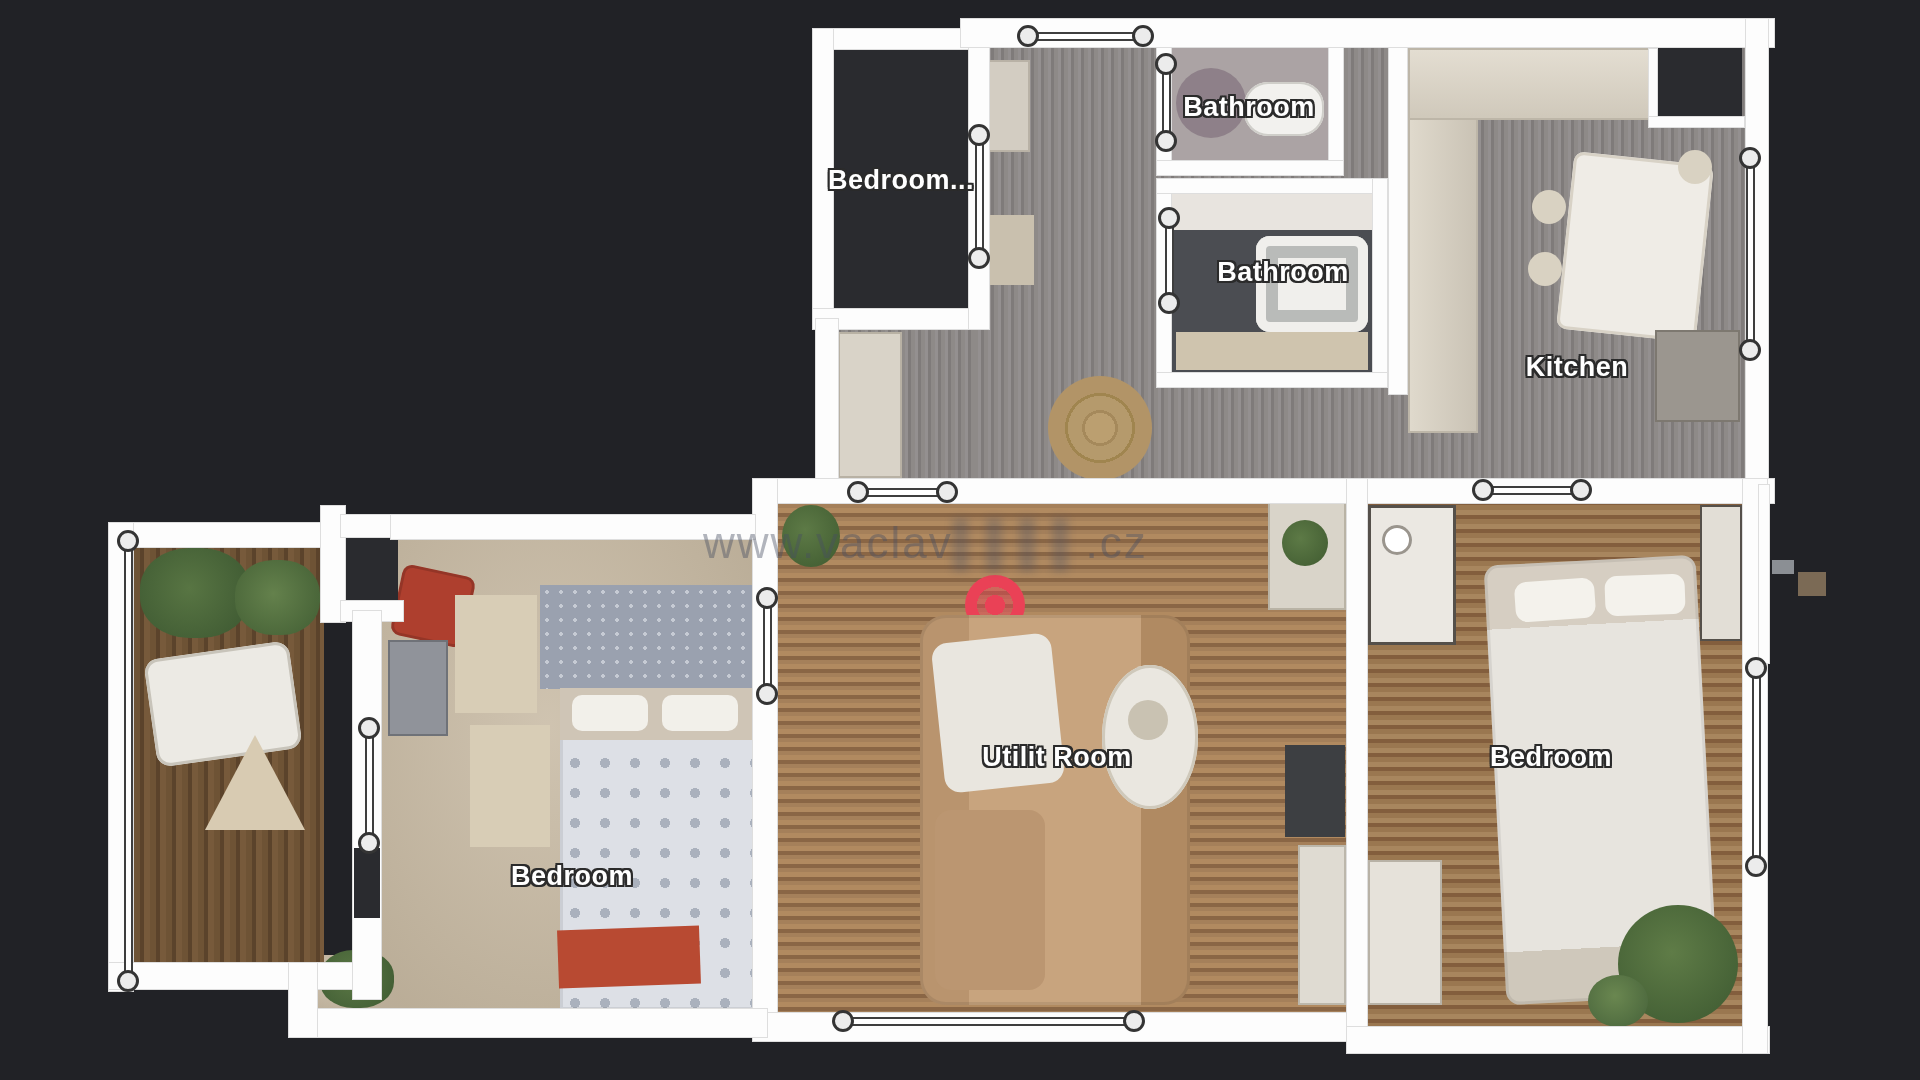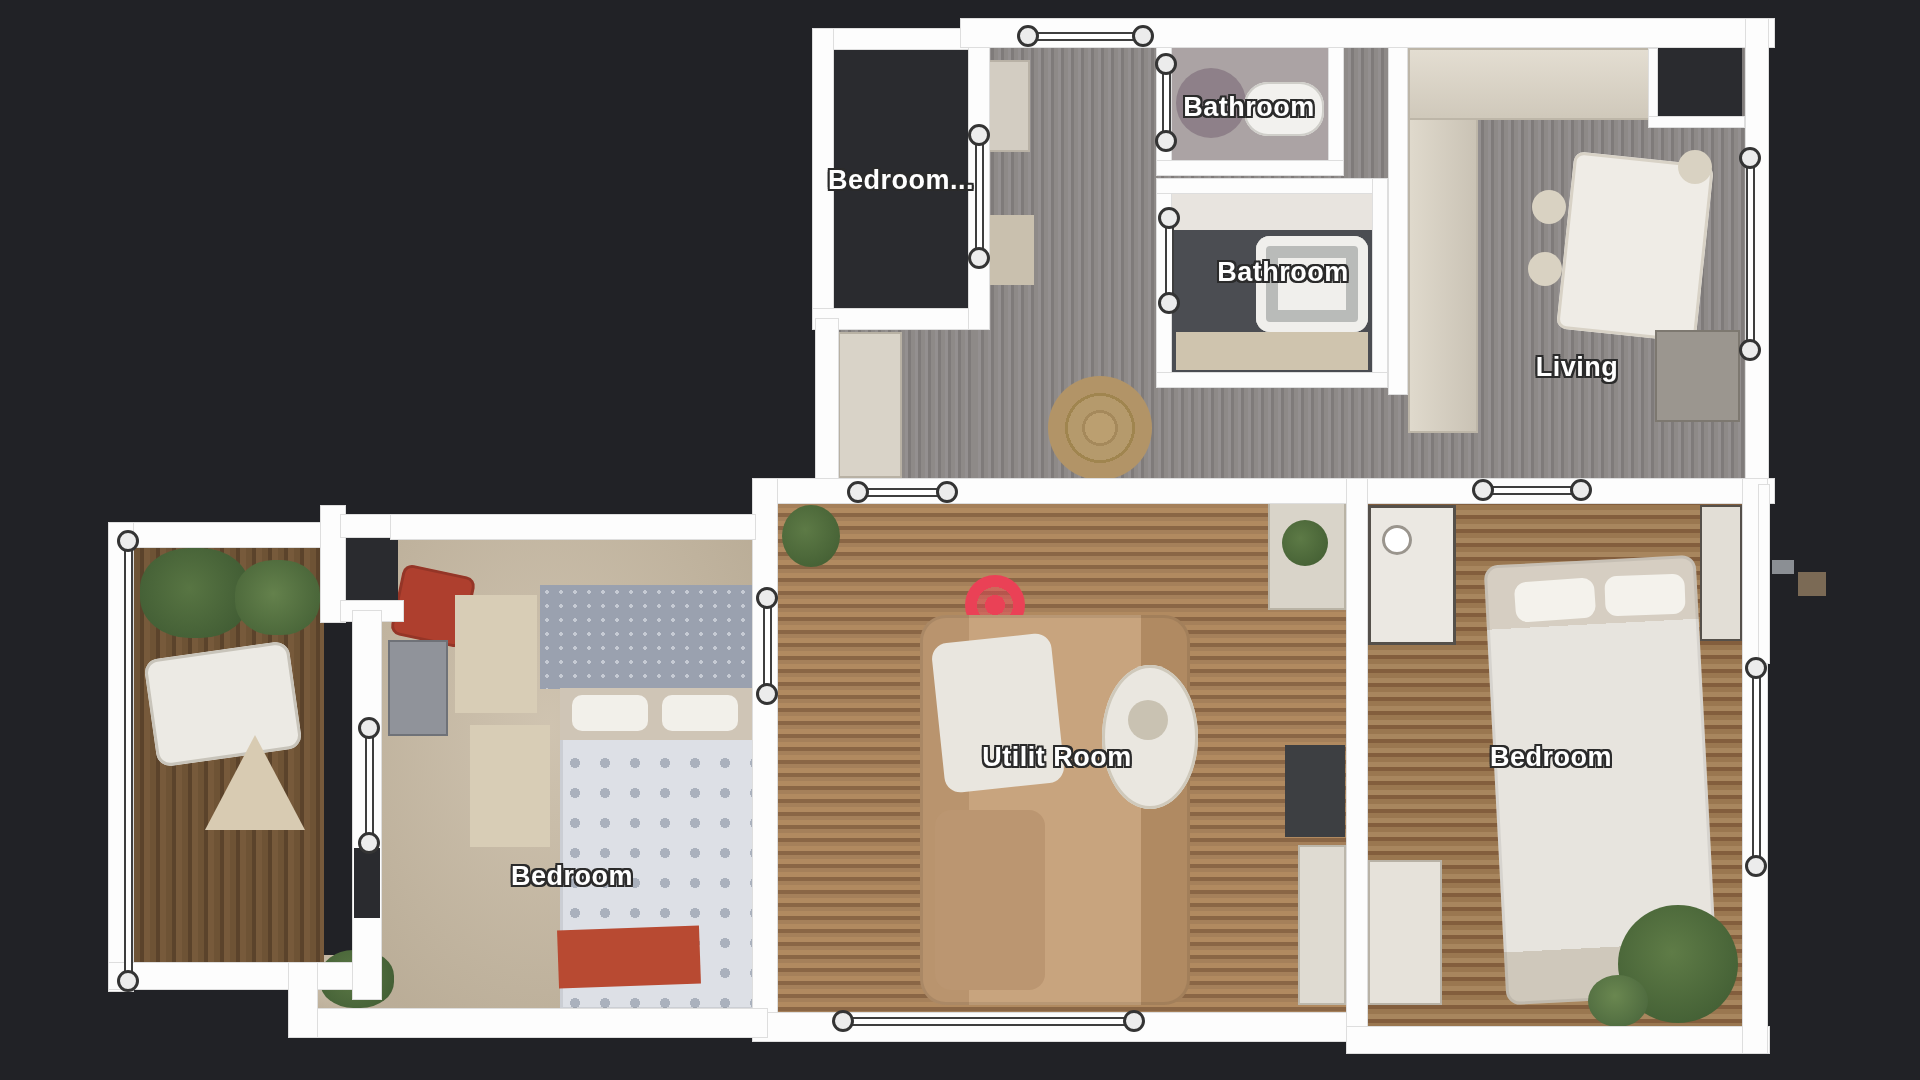--- a/index.html
+++ b/index.html
@@ -184,25 +184,26 @@
   <div class="fur" style="left:560px;top:688px;width:196px;height:52px;background:#cfc5b6;"></div>
   <div class="fur" style="left:572px;top:695px;width:76px;height:36px;border-radius:10px;background:#f2f0ea;"></div>
   <div class="fur" style="left:662px;top:695px;width:76px;height:36px;border-radius:10px;background:#f2f0ea;"></div>
   <div class="fur" style="left:558px;top:928px;width:142px;height:58px;background:#b84a32;transform:rotate(-2deg);"></div>
   <div class="fur" style="left:320px;top:950px;width:74px;height:58px;border-radius:45%;
        background:radial-gradient(circle at 45% 45%,#5c7946,#3d5931);"></div>
 
   <div class="lbl" style="left:901px;top:180px;">Bedroom...</div>
   <div class="lbl" style="left:1249px;top:107px;">Bathroom</div>
   <div class="lbl" style="left:1283px;top:272px;">Bathroom</div>
-  <div class="lbl" style="left:1577px;top:367px;">Living</div>
+  <div class="lbl" style="left:1577px;top:367px;">Kitchen</div>
   <div class="lbl" style="left:1057px;top:757px;">Utilit Room</div>
   <div class="lbl" style="left:572px;top:876px;">Bedroom</div>
   <div class="lbl" style="left:1551px;top:757px;">Bedroom</div>
 
+  <div id="watermark"><span>www.vaclav</span><span class="blur">▌▌▌▌</span><span>.cz</span></div>
 
   <div id="handles">
       <div class="rail rail-h" style="left: 1028px; top: 32px; width: 115px;"></div>
       <div class="hdl" style="left: 1017px; top: 25px;"></div>
       <div class="hdl" style="left: 1132px; top: 25px;"></div>
       <div class="rail rail-v" style="left: 975px; top: 135px; height: 123px;"></div>
       <div class="hdl" style="left: 968px; top: 124px;"></div>
       <div class="hdl" style="left: 968px; top: 247px;"></div>
       <div class="rail rail-v" style="left: 1162px; top: 64px; height: 77px;"></div>
       <div class="hdl" style="left: 1155px; top: 53px;"></div>

